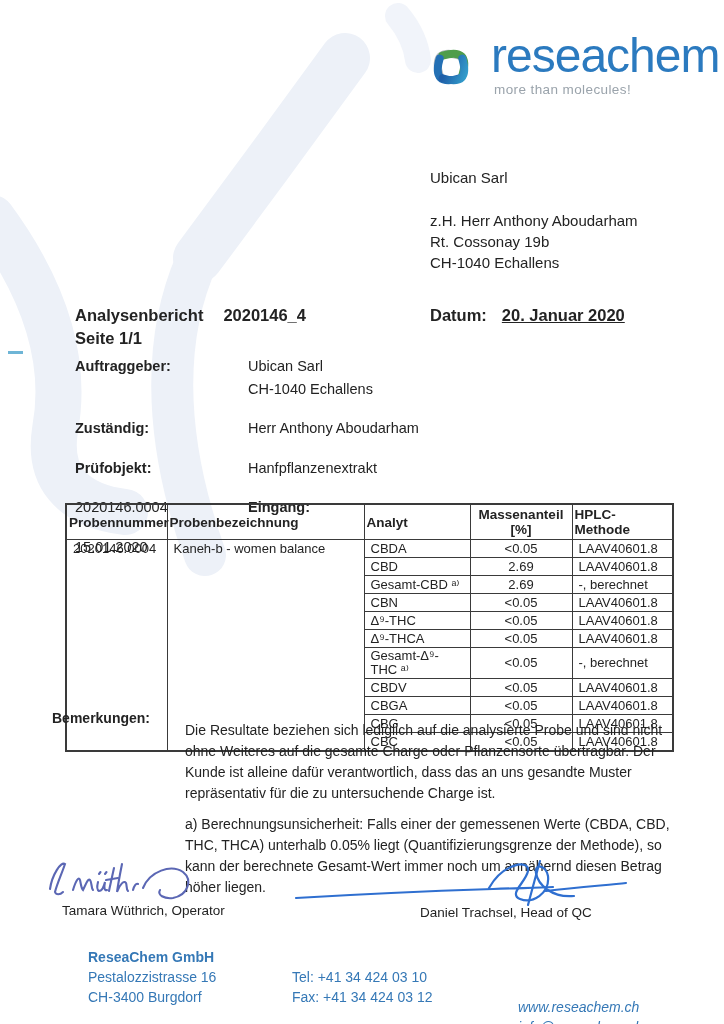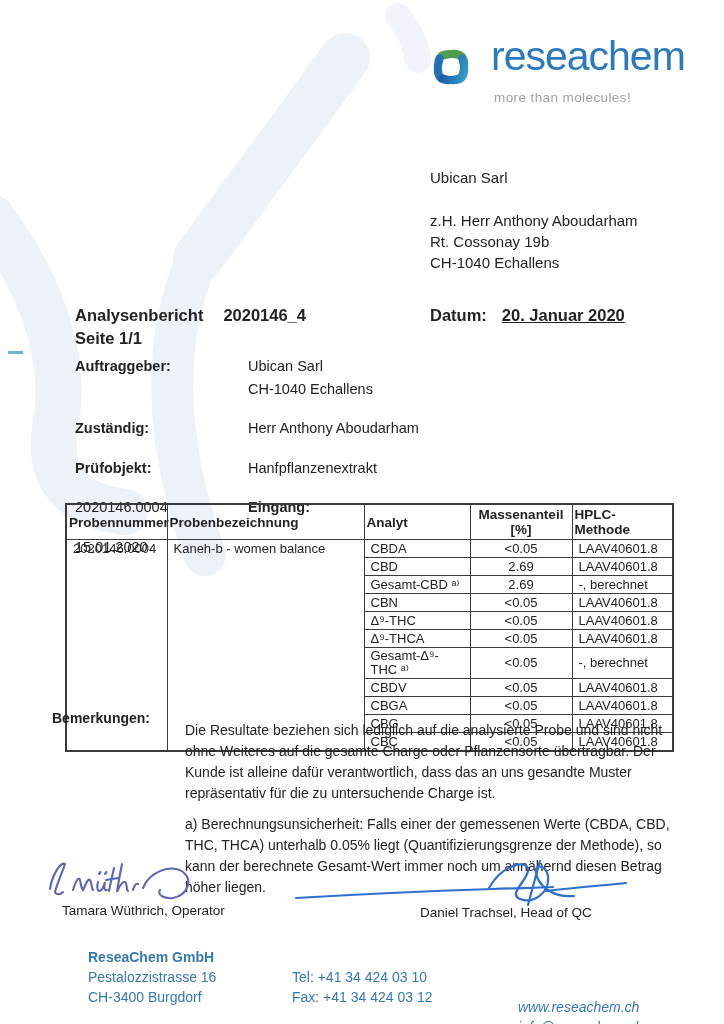--- a/index.html
+++ b/index.html
@@ -8,22 +8,22 @@
     font-family:"Liberation Sans","DejaVu Sans",sans-serif;color:#232323;
     -webkit-font-smoothing:antialiased;
   }
   .abs{position:absolute;}
   .z{z-index:2;}
   
   #watermark{position:absolute;left:0;top:0;z-index:0;}
   
   .logo{left:418px;top:34px;display:flex;align-items:flex-start;}
   .logo-text{margin-left:7px;}
-  .logo-name{font-size:41px;line-height:44px;color:#2b7abf;font-weight:500;letter-spacing:-1px;}
-  .logo-tagline{font-size:13.5px;color:#9aa3ab;letter-spacing:.4px;margin-top:12px;margin-left:3px;}
+  .logo-name{font-size:48px;line-height:44px;color:#2b7abf;font-weight:500;letter-spacing:-1px;}
+  .logo-tagline{font-size:13.5px;color:#9aa3ab;letter-spacing:.4px;margin-top:4px;margin-left:3px;}
   
   .address{left:430px;top:167px;font-size:15px;line-height:21px;}
   .address .company{margin-bottom:22px;}
   
   .title-block{left:75px;top:304px;font-size:16.5px;font-weight:bold;line-height:23px;}
   .title-line .num{margin-left:20px;}
   .date-block{left:430px;top:306px;font-size:16.5px;font-weight:bold;}
   .date-block .val{margin-left:15px;text-decoration:underline;}
   
   .details{left:75px;top:355px;display:grid;grid-template-columns:156px auto;column-gap:0;row-gap:1px;font-size:14.5px;line-height:22.5px;gap:17px;}

